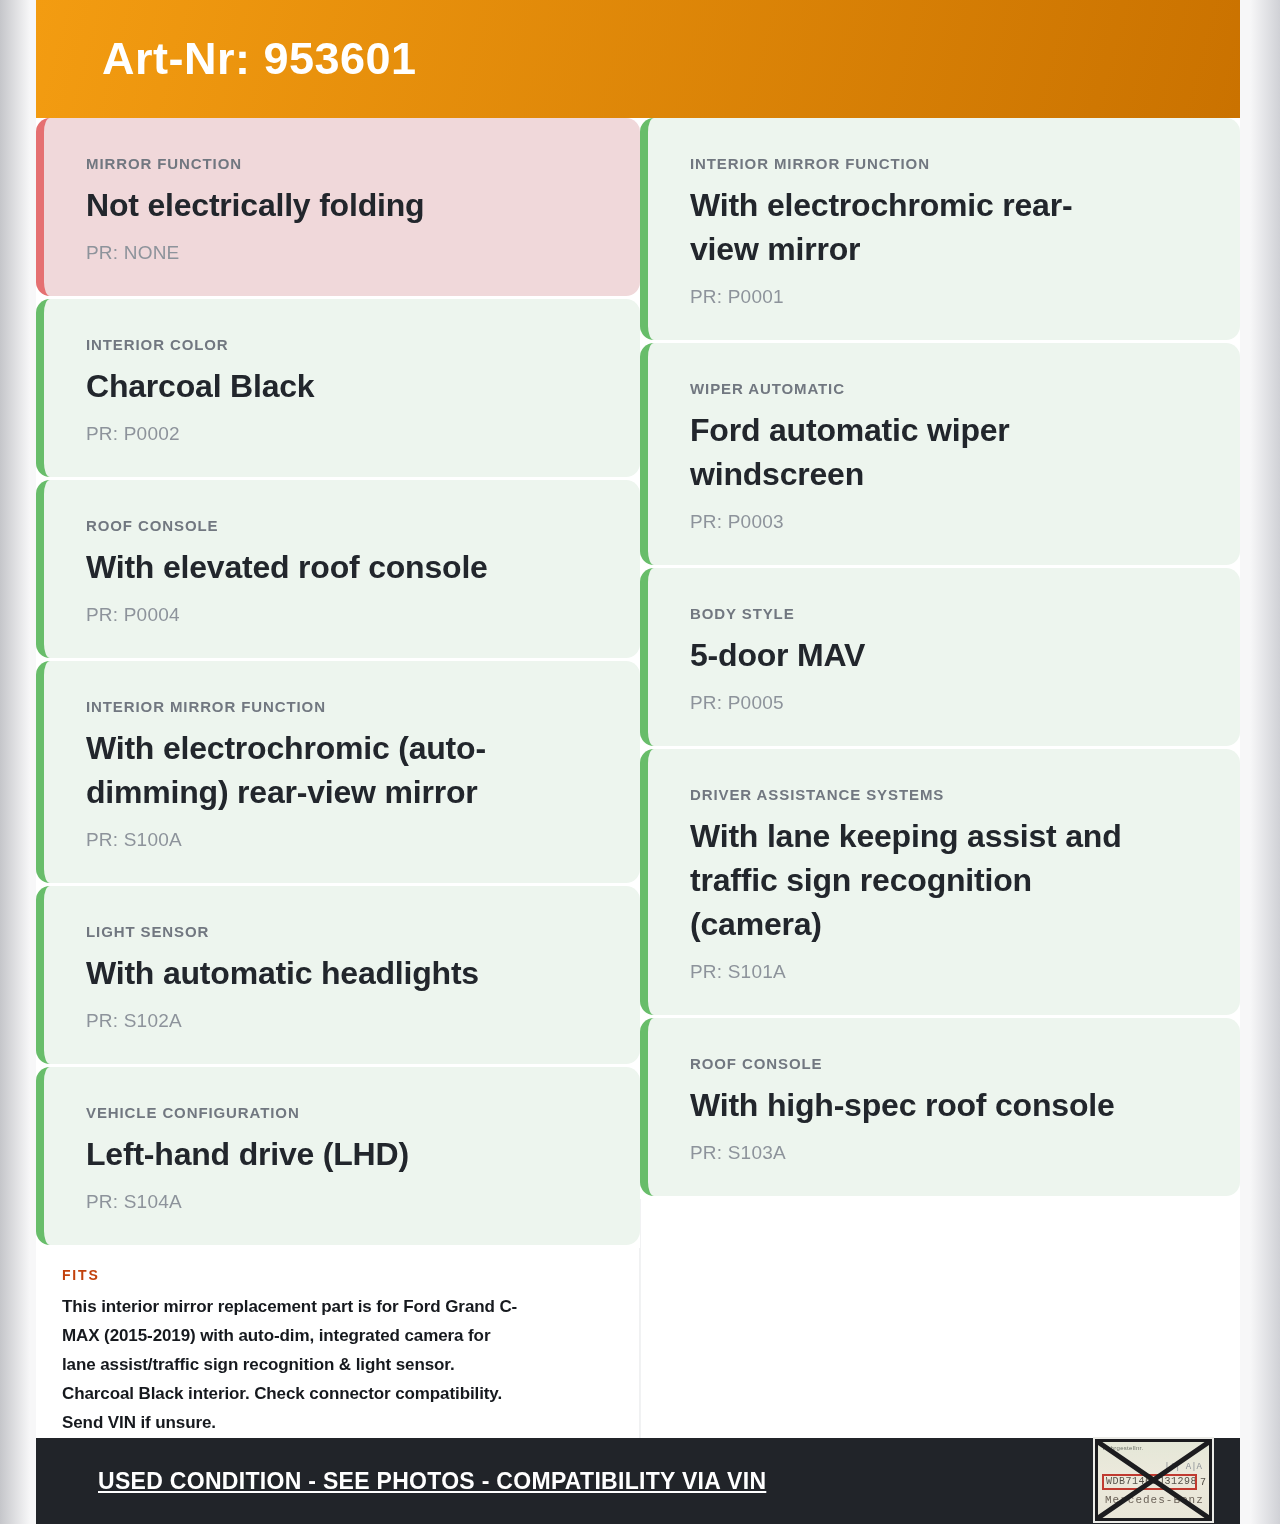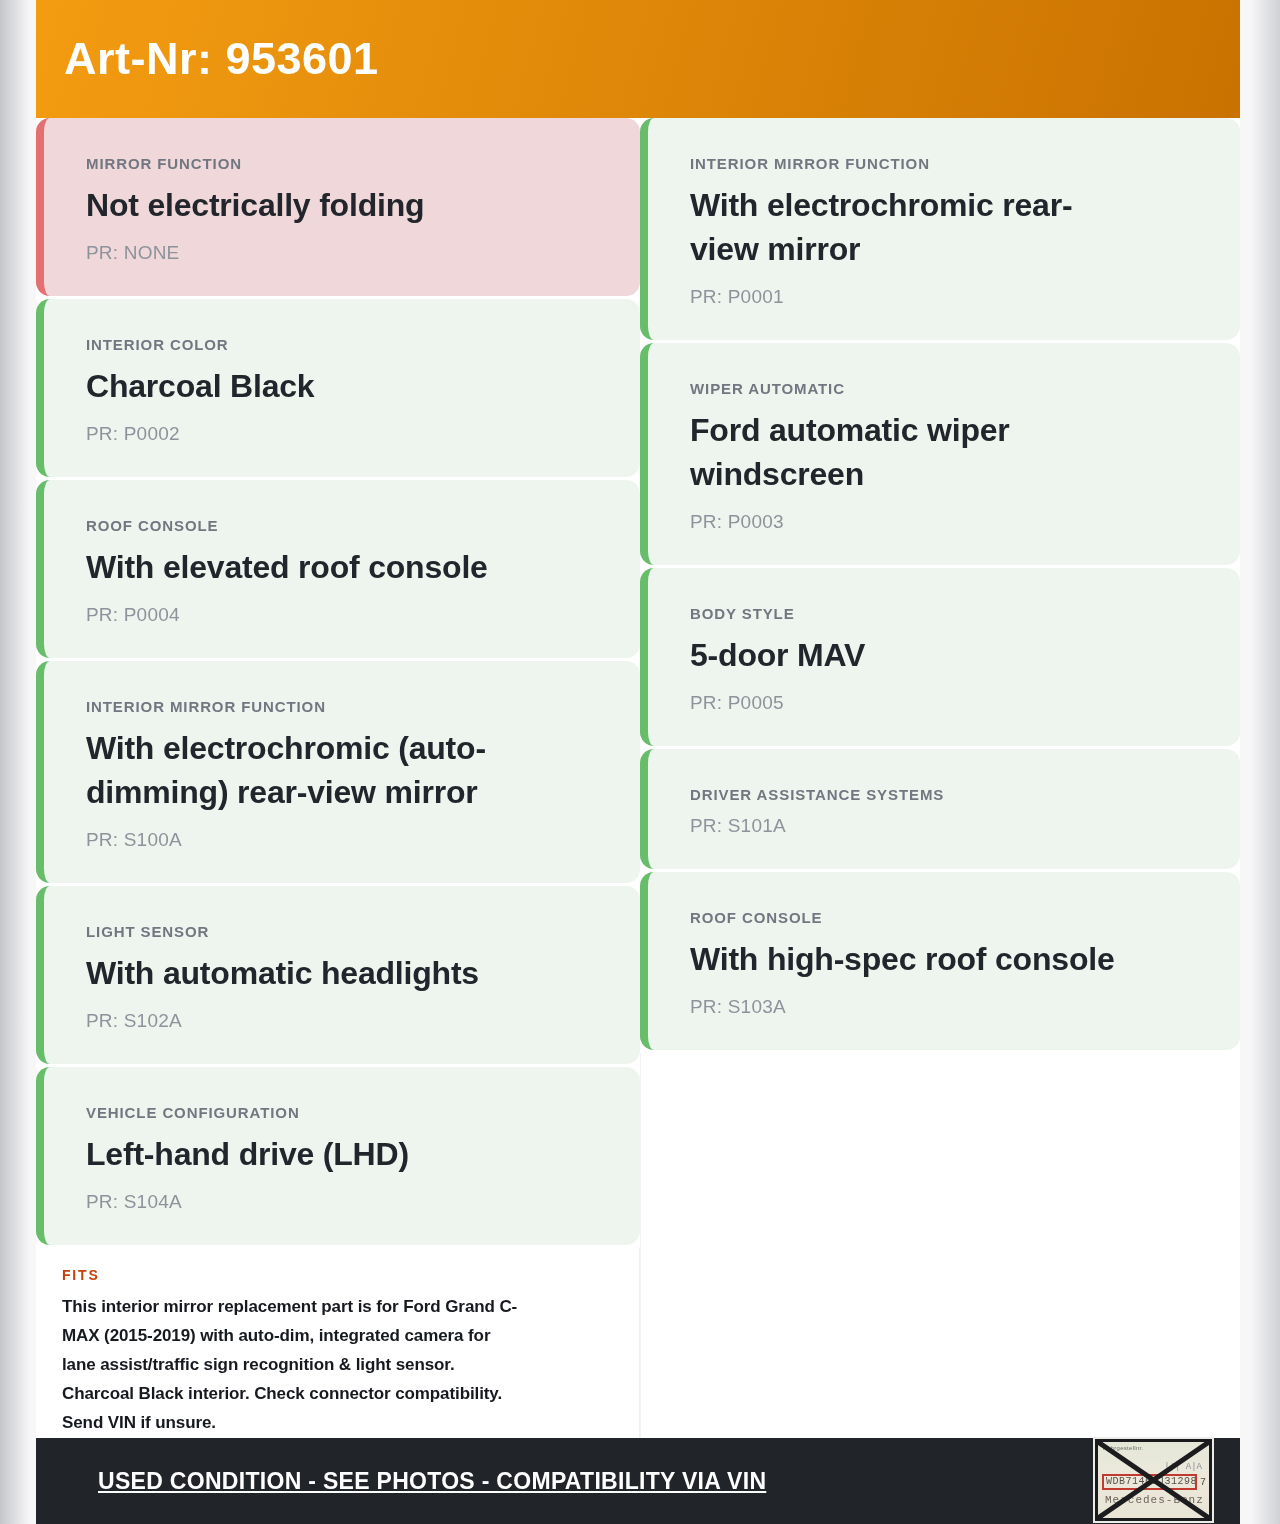--- a/index.html
+++ b/index.html
@@ -18,21 +18,21 @@
     position: absolute; left: 36px; top: 0;
     width: 1204px; height: 1524px;
     background: #ffffff;
     display: flex; flex-direction: column;
   }
   
   .header-bar {
     height: 118px; flex: 0 0 118px;
     background: linear-gradient(105deg, var(--header-orange-start, #f39c11), var(--header-orange-end, #ca7200));
     display: flex; align-items: center;
-    padding-left: 28px; box-sizing: border-box;
+    padding-left: 66px; box-sizing: border-box;
   }
   .header-title {
     color: #ffffff; font-size: 45px; font-weight: 700; letter-spacing: 0.5px;
   }
   
   .main {
     flex: 1 1 auto; display: flex; overflow: hidden; background: #ffffff;
   }
   .col-left  { width: 604px; flex: 0 0 604px; display: flex; flex-direction: column; }
   .col-right { width: 600px; flex: 0 0 600px; display: flex; flex-direction: column; }
@@ -212,20 +212,23 @@
         </section>
 
         <section class="card positive">
           <div class="card-label">BODY STYLE</div>
           <h2 class="card-title">5-door MAV</h2>
           <div class="card-pr">PR: P0005</div>
         </section>
 
         <section class="card positive">
           <div class="card-label">DRIVER ASSISTANCE SYSTEMS</div>
+          <h2 class="card-title">With lane keeping assist and
+traffic sign recognition
+(camera)</h2>
           <div class="card-pr">PR: S101A</div>
         </section>
 
         <section class="card positive">
           <div class="card-label">ROOF CONSOLE</div>
           <h2 class="card-title">With high-spec roof console</h2>
           <div class="card-pr">PR: S103A</div>
         </section>
 
         <div class="col-filler"></div>

